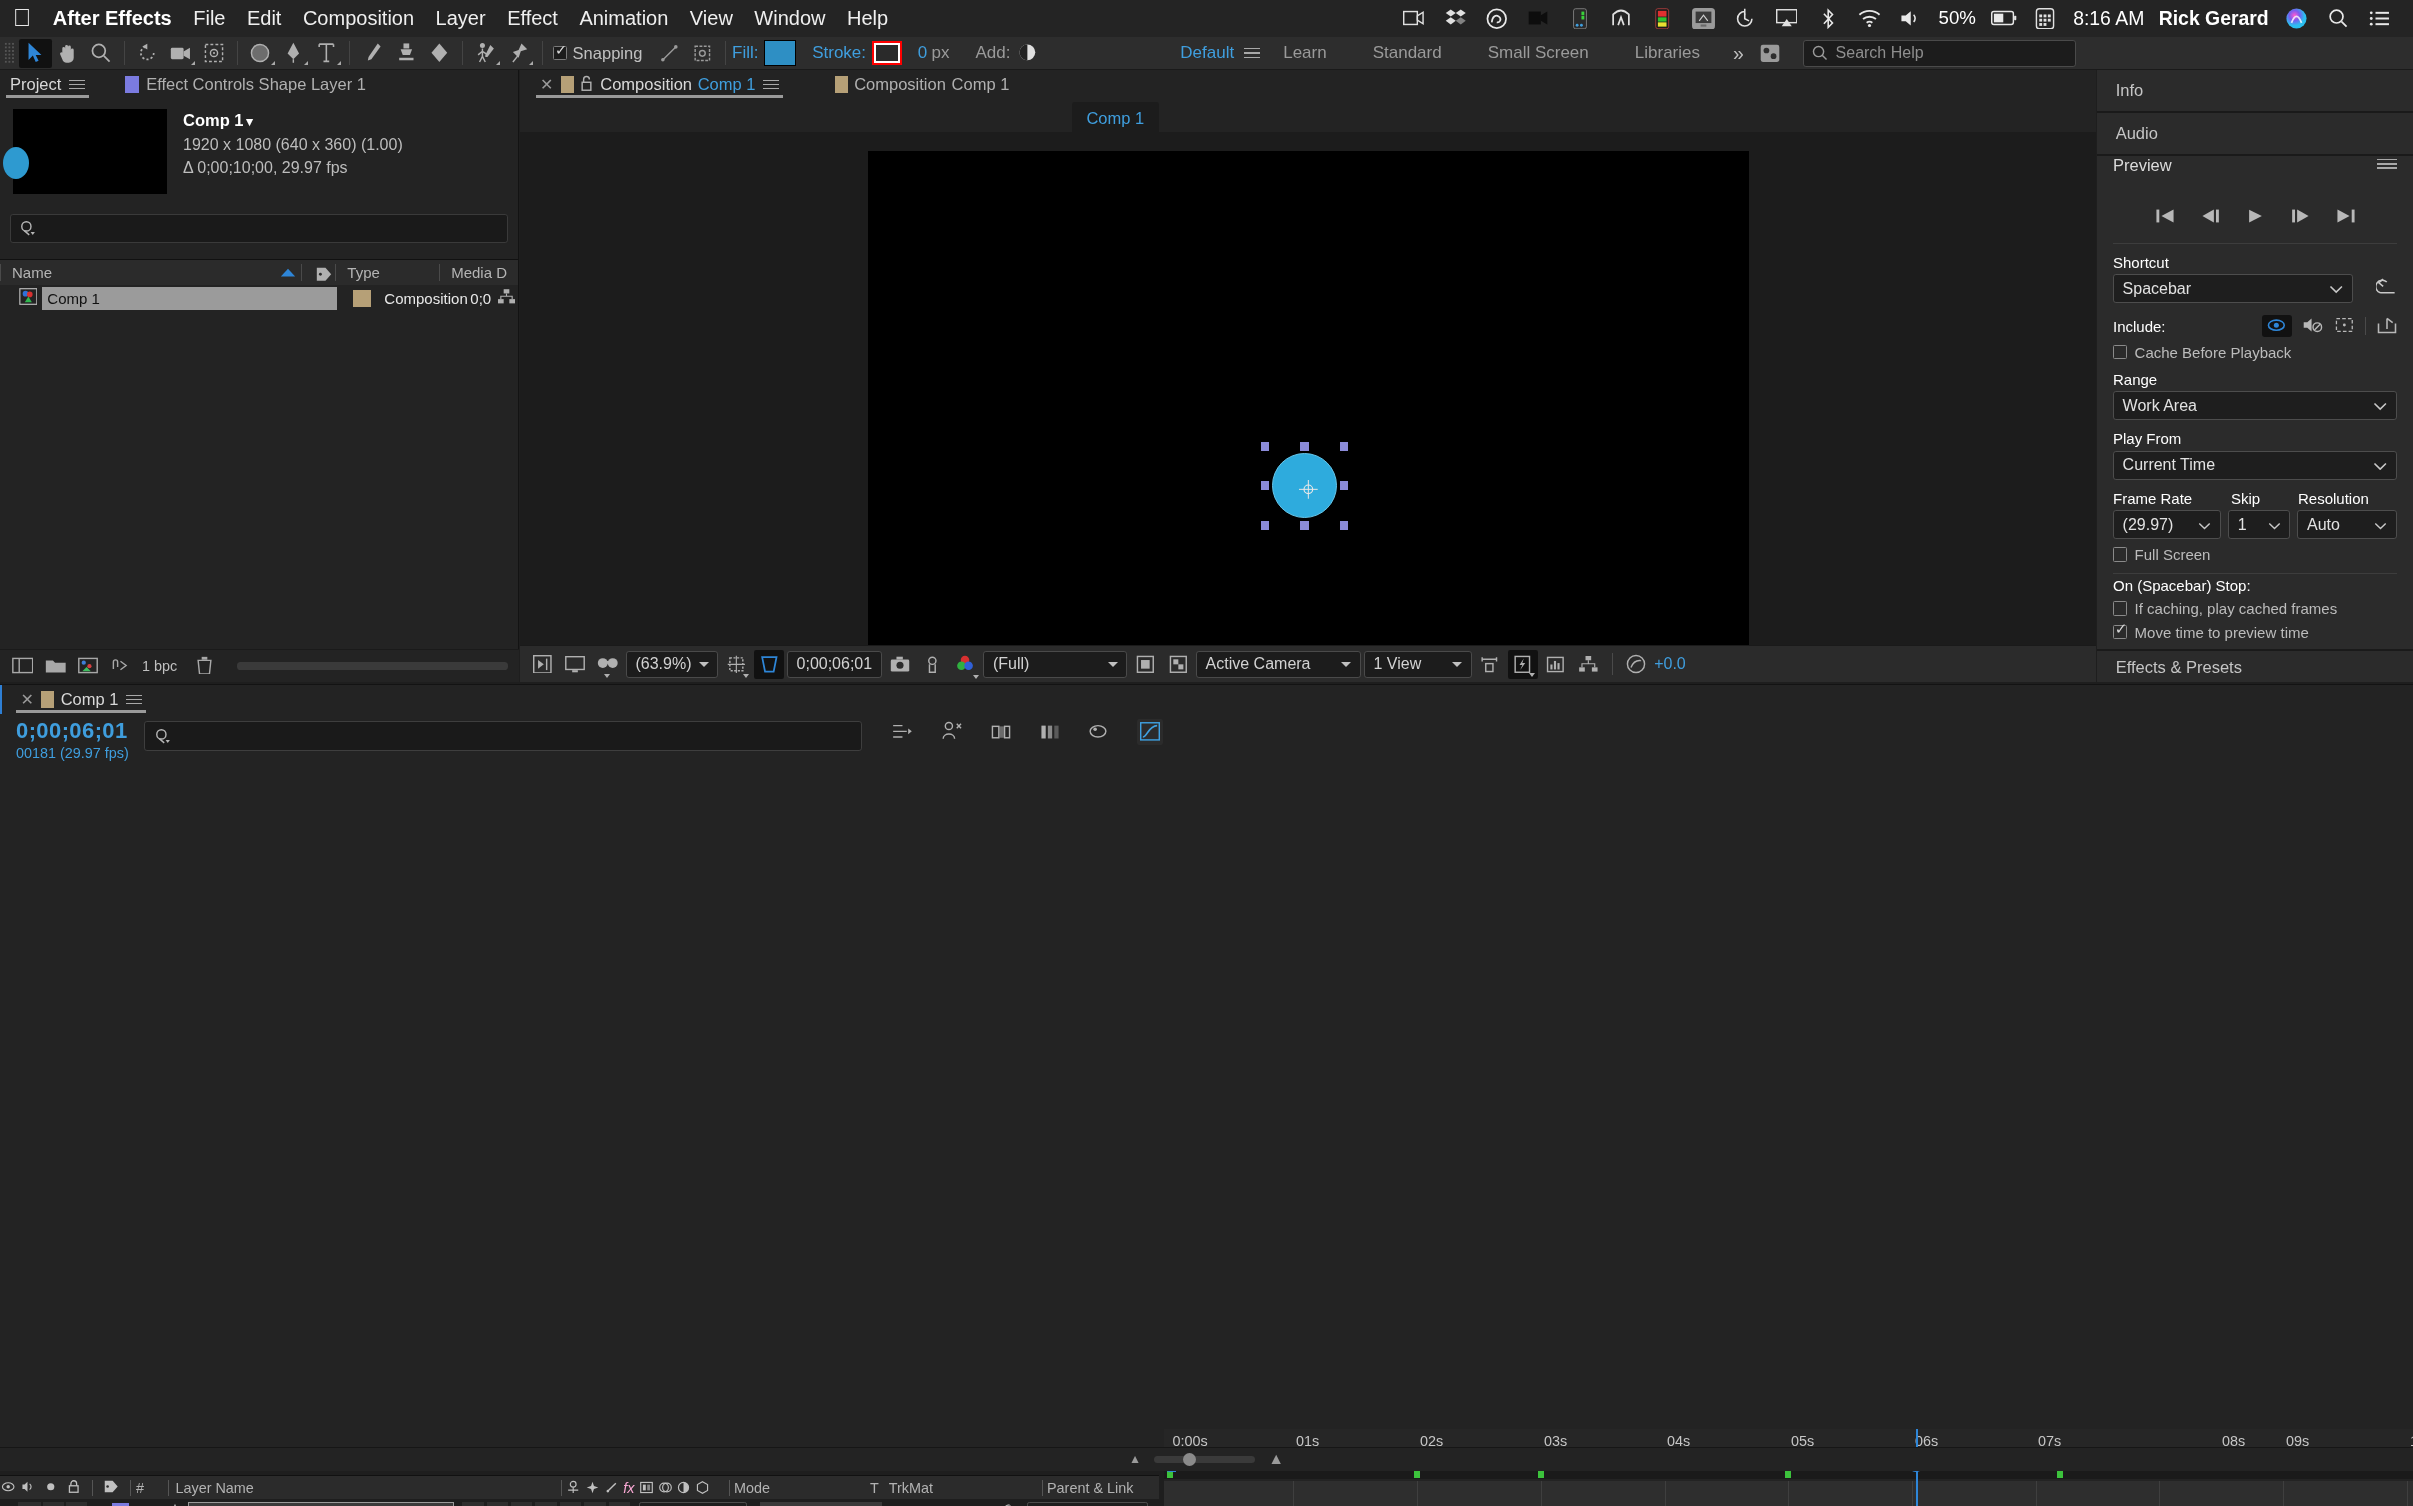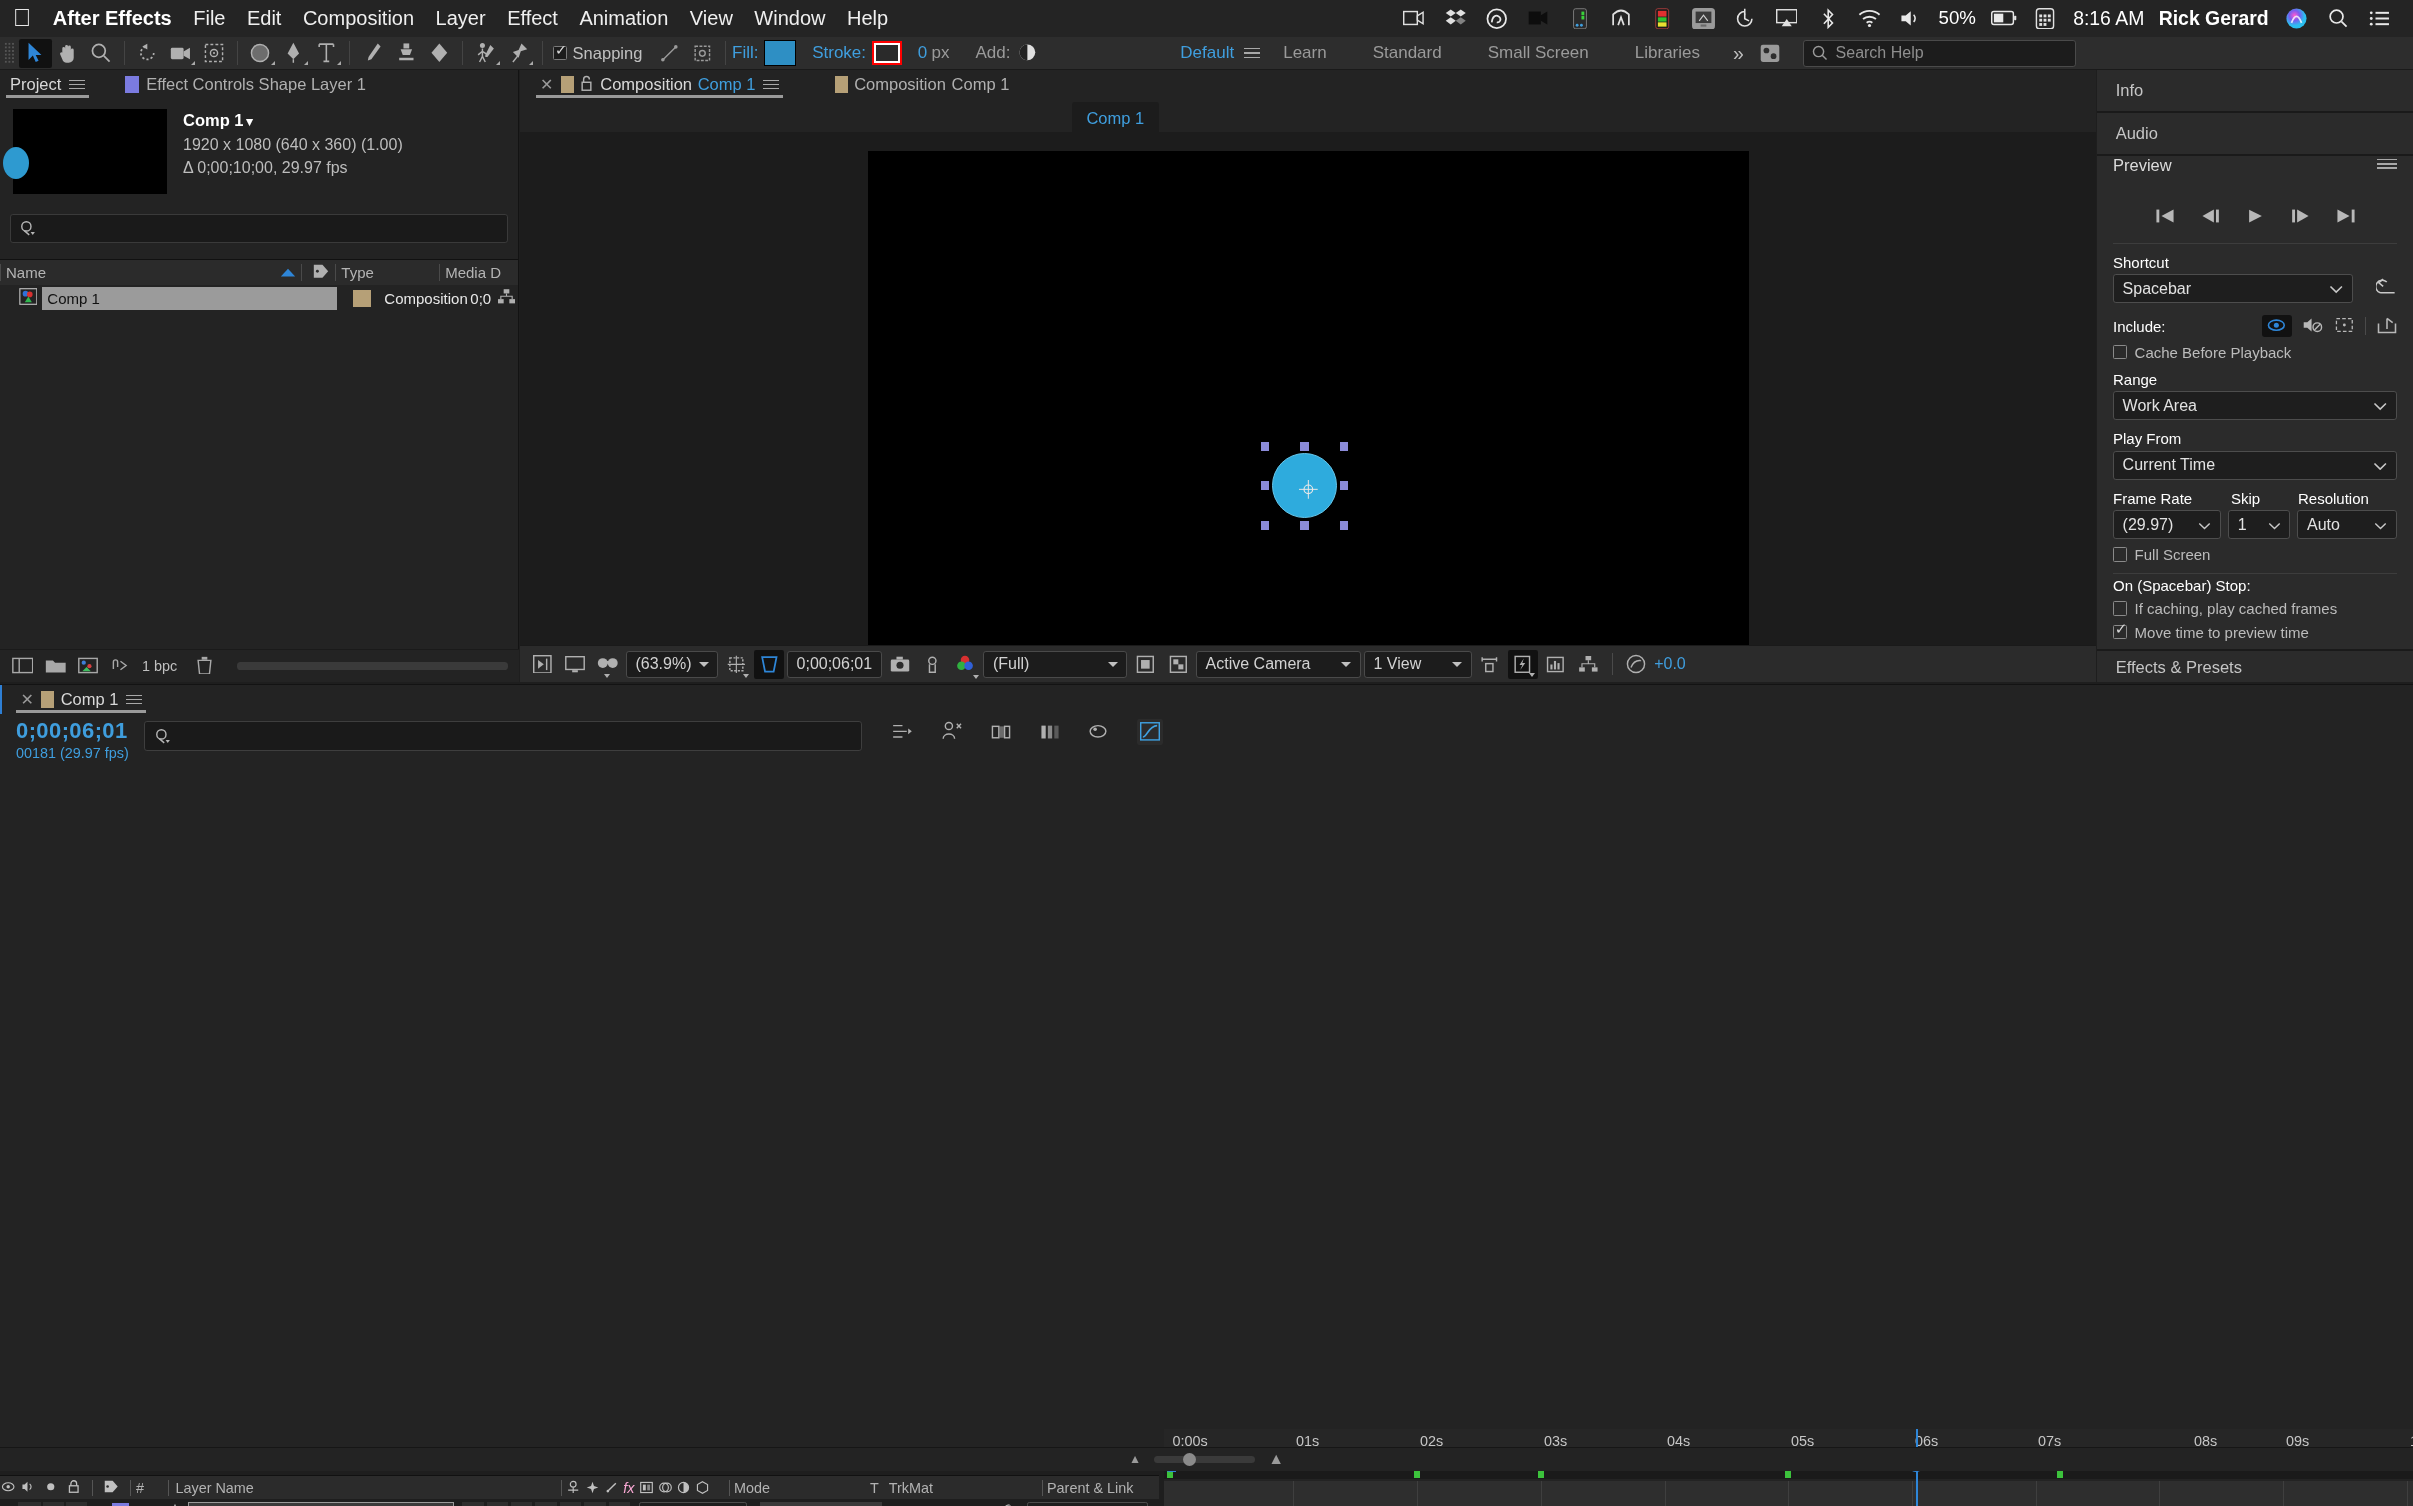--- a/index.html
+++ b/index.html
@@ -77,21 +77,21 @@
   .proj-head { display: flex; padding: 10px 13px 0 13px; }
   .proj-thumb { width: 154px; height: 85px; background: #000; border: 0.7px solid #000; position: relative; }
   .proj-ellipse { position: absolute; left: -11.5px; top: 37px; width: 26px; height: 32px;
     border-radius: 50%; background: #2e9ad0; }
   .proj-meta { margin-left: 16px; font-size: 16px; line-height: 1.45; color: #bdbdbd; }
   .proj-meta .nm { font-weight: bold; color: #ffffff; font-size: 16.5px; }
   .proj-search { margin: 20px 10px 0 10px; height: 29px; background: #1a1a1a;
     border: 0.7px solid #3a3a3a; border-radius: 2.9px; display: flex; align-items: center; padding: 0 8.6px; }
   .proj-cols { margin-top: 16px; height: 26px; background: #2b2b2b; border-top: 1.4px solid #111;
     display: flex; align-items: center; font-size: 15px; color: #b4b4b4; }
-  .pcol { border-left: 0.7px solid #4a4a4a; padding-left: 5px; height: 17px; display:flex; align-items:flex-start; }
+  .pcol { border-left: 0.7px solid #4a4a4a; padding-left: 11px; height: 17px; display:flex; align-items:flex-end; }
   .proj-row { height: 26px; display: flex; align-items: center; font-size: 15px; color: #e8e8e8; }
   .proj-row .selname { background: #9b9b9b; color: #111; height: 23px; display: flex;
      align-items: center; padding-left: 5.7px; width: 295px; }
 
   
   #comp-panel { left: 520px; top: 70px; width: 1576px; height: 612px; background: #232323; }
   .comp-stage { position: absolute; left: 0; top: 62px; right: 0; bottom: 37px; background: #1c1c1c; }
   .comp-canvas { position: absolute; left: 348px; top: 19.4px; width: 881px; height: 496px; background: #000; }
   .shape-circle { position: absolute; left: 404px; top: 302px; width: 65px; height: 65px;
     border-radius: 50%; background: #2eabdd; border: 1.4px solid #66c6ea; }
@@ -1131,21 +1131,21 @@
           <div class="g-tick" style="left: 380px;">03s</div>
           <div class="g-tickline" style="left: 377px;"></div>
           <div class="g-tick" style="left: 503px;">04s</div>
           <div class="g-tickline" style="left: 501px;"></div>
           <div class="g-tick" style="left: 627px;">05s</div>
           <div class="g-tickline" style="left: 624px;"></div>
           <div class="g-tick" style="left: 751px;">06s</div>
           <div class="g-tickline" style="left: 748px;"></div>
           <div class="g-tick" style="left: 874px;">07s</div>
           <div class="g-tickline" style="left: 872px;"></div>
-          <div class="g-tick" style="left: 1030px;">08s</div>
+          <div class="g-tick" style="left: 1058px;">08s</div>
           <div class="g-tickline" style="left: 995px;"></div>
           <div class="g-tick" style="left: 1122px;">09s</div>
           <div class="g-tickline" style="left: 1119px;"></div>
           <div class="g-tick" style="left: 1246px;">10s</div>
           <div class="g-tickline" style="left: 1243px;"></div>
         </div>
       <div class="g-workbar"></div>
       <div class="g-kfbar">
           <div class="g-kfmark" style="left: 2.9px;"></div>
           <div class="g-kfmark" style="left: 250px;"></div>

